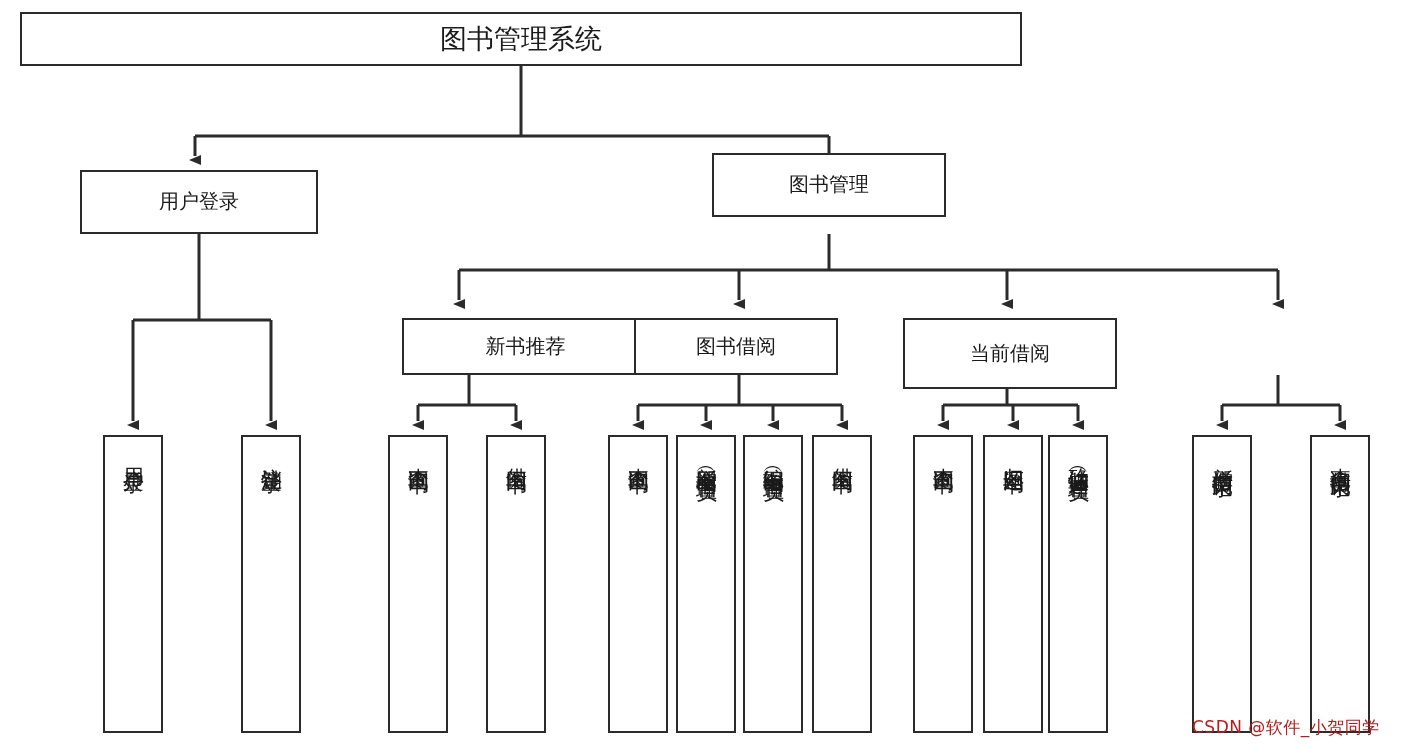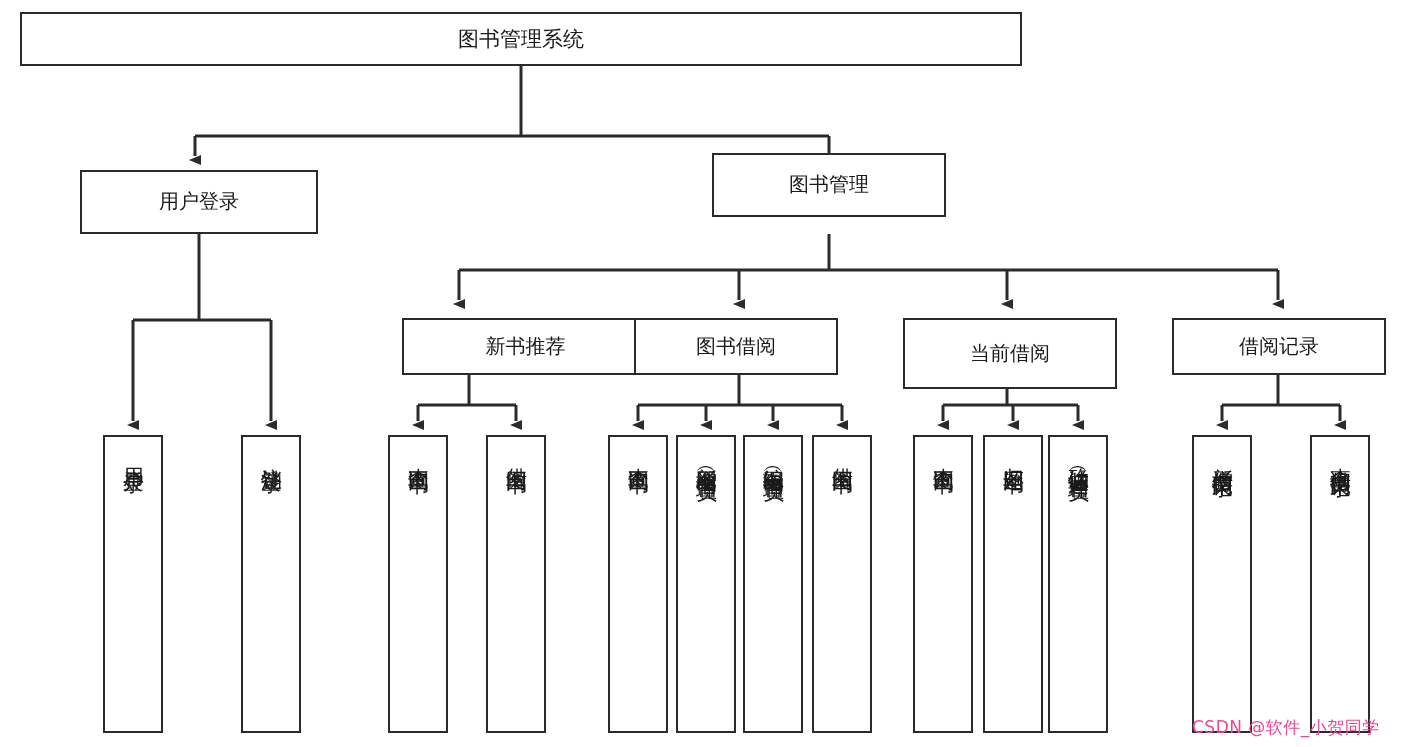--- a/index.html
+++ b/index.html
@@ -38,42 +38,42 @@
   }
   .node .lbl {
     display: block;
     text-align: center;
     line-height: 1.18;
     white-space: nowrap;
   }
   
   .node.horiz .lbl {
     writing-mode: horizontal-tb;
-    font-size: 21px;
+    font-size: 27px;
   }
   .node.mid .lbl {
     font-size: 20px;
   }
   
   .node.vert {
     padding-top: 14px;
     align-items: flex-start;
     justify-content: center;
   }
   .node.vert .lbl {
     writing-mode: vertical-rl;
     text-orientation: upright;
     font-size: 21px;
     letter-spacing: 2px;
     line-height: 1;
   }
   .watermark {
     position: absolute;
     font-size: 17px;
-    color: #ec4899;
+    color: #b91c1c;
     white-space: nowrap;
     letter-spacing: 0.5px;
   }
 </style>
 </head>
 <body>
 
 <div id="canvas">
 
   <svg id="wires" viewBox="0 0 1405 747">
@@ -144,23 +144,20 @@
   </div>
 
   <div class="node horiz mid" style="left:634px; top:318px; width:204px; height:57px;">
     <span class="lbl">图书借阅</span>
   </div>
 
   <div class="node horiz mid" style="left:903px; top:318px; width:214px; height:71px;">
     <span class="lbl">当前借阅</span>
   </div>
 
-  <div class="node horiz mid" style="left:1172px; top:318px; width:214px; height:57px;">
-    <span class="lbl">借阅记录</span>
-  </div>
 
   <div class="node vert" style="left:103px; top:435px; width:60px; height:298px;">
     <span class="lbl">用户登录</span>
   </div>
   <div class="node vert" style="left:241px; top:435px; width:60px; height:298px;">
     <span class="lbl">注销登录</span>
   </div>
 
   <div class="node vert" style="left:388px; top:435px; width:60px; height:298px;">
     <span class="lbl">查询图书</span>

